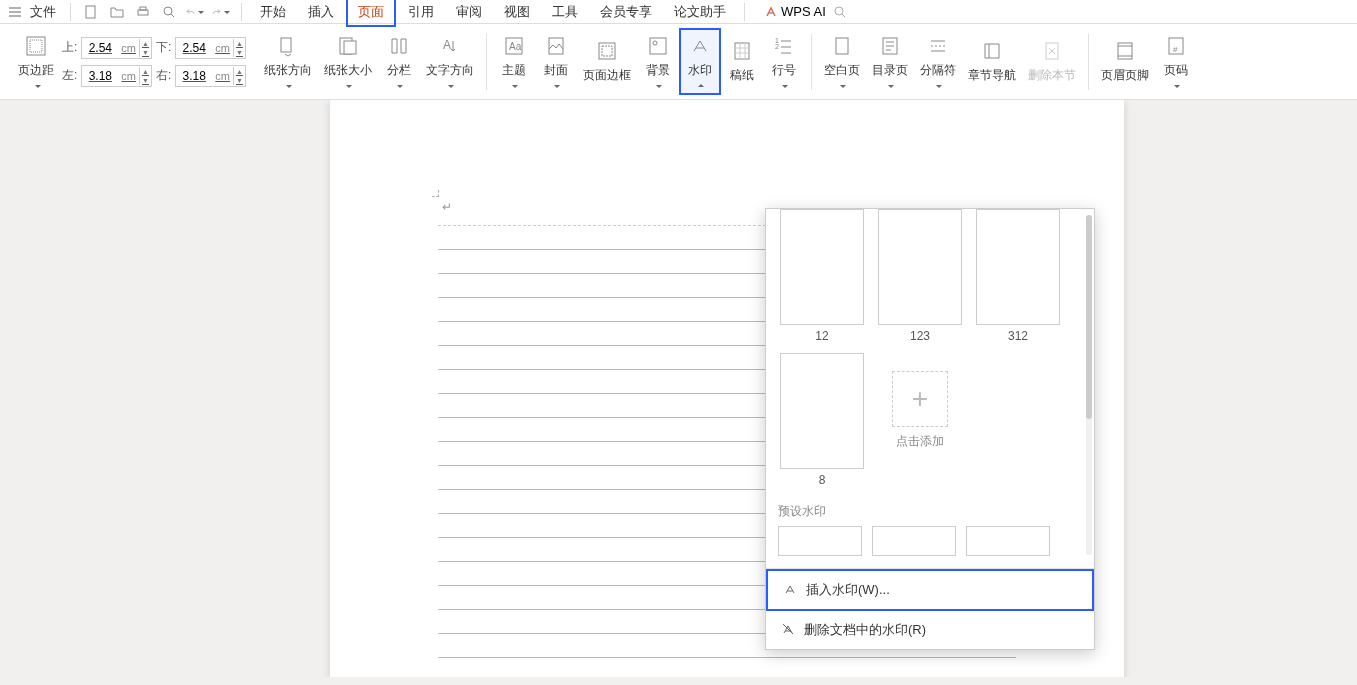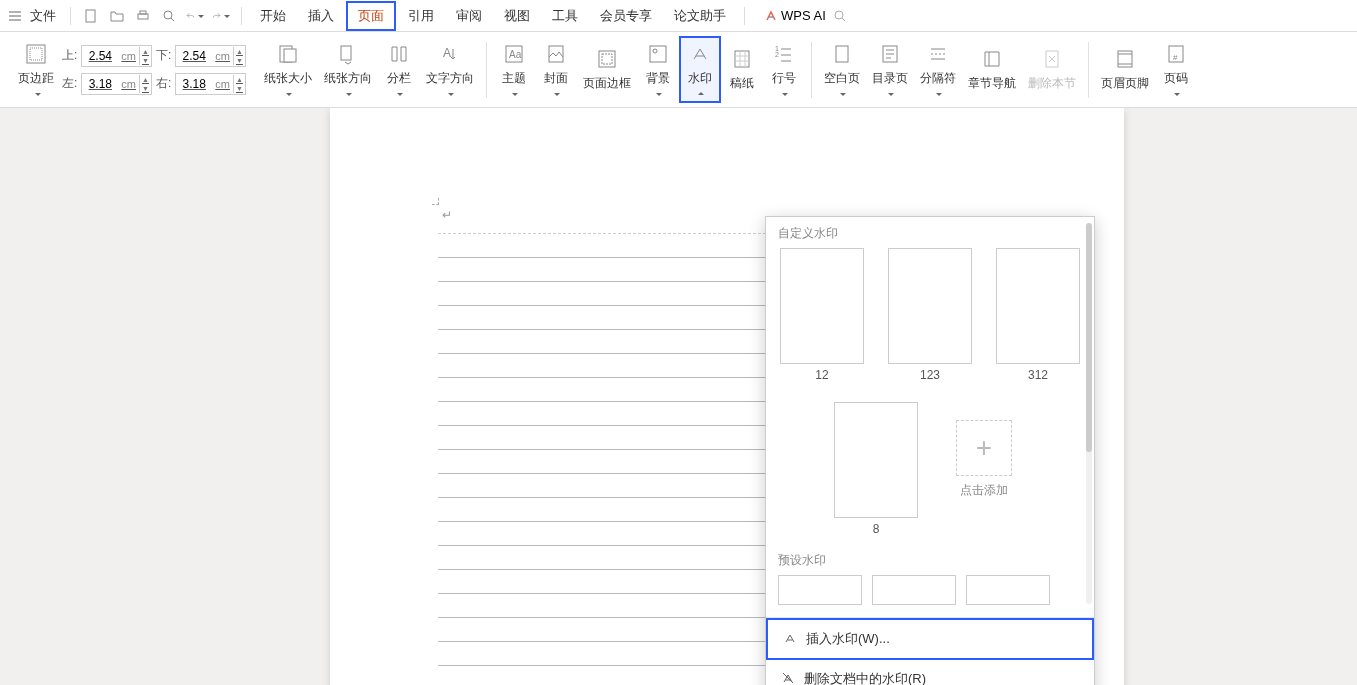--- a/index.html
+++ b/index.html
@@ -1,18 +1,18 @@
 <!DOCTYPE html>
 <html><head>
 <meta charset="utf-8">
 <style>
 * { margin: 0; padding: 0; box-sizing: border-box; font-family: "Microsoft YaHei", sans-serif; }
 body { background: #f2f0ee; width: 1357px; height: 685px; overflow: hidden; }
 
-.menubar { display: flex; align-items: center; height: 32px; background: #fff; border-bottom: 1px solid #ddd; padding: 0 8px; gap: 2px; }
+.menubar { display: flex; align-items: center; height: 24px; background: #fff; border-bottom: 1px solid #ddd; padding: 0 8px; gap: 2px; }
 .menubar .hamburger-icon { width: 14px; display: inline-block; }
 .menubar .file-btn { font-size: 13px; padding: 2px 6px; color: #333; cursor: pointer; }
 .menubar .sep { width: 1px; height: 18px; background: #ddd; margin: 0 6px; }
 .menubar .quick-icon { width: 18px; height: 18px; display: flex; align-items: center; justify-content: center; color: #666; cursor: pointer; margin: 0 3px; }
 .menubar .tab { font-size: 13px; padding: 4px 10px; color: #333; cursor: pointer; }
 .menubar .tab.active { border: 2px solid #2b5cff; color: #c2410c; }
 .menubar .wps-ai { display: flex; align-items: center; gap: 4px; font-size: 13px; margin-left: 12px; }
 .menubar .wps-ai .ai-logo { width: 12px; height: 12px; }
 
 .ribbon { display: flex; align-items: center; height: 76px; background: #fff; border-bottom: 1px solid #ddd; padding: 0 6px; }
@@ -34,21 +34,21 @@
 
 .canvas { position: relative; width: 100%; height: calc(100% - 108px); overflow: hidden; }
 .page { position: absolute; left: 330px; top: 0; width: 794px; height: 1123px; background: #fff; box-shadow: 0 2px 8px rgba(0,0,0,0.15); }
 .page .margin-mark { position: absolute; left: 108px; top: 96px; right: 108px; bottom: 96px; }
 .page .margin-mark::before { content: ""; position: absolute; left: -6px; top: -6px; width: 6px; height: 6px; border-right: 1px dashed #aaa; border-bottom: 1px dashed #aaa; }
 .page .line { border-bottom: 1px solid #b8b8b8; height: 24px; }
 .page .cursor-para { position: absolute; left: 112px; top: 100px; font-size: 12px; color: #999; }
 
 .dropdown { position: absolute; left: 765px; top: 108px; width: 330px; background: #fff; border: 1px solid #ccc; box-shadow: 0 4px 16px rgba(0,0,0,0.2); z-index: 100; }
 .dropdown .section-title { font-size: 12px; color: #888; padding: 8px 12px 6px; }
-.dropdown .thumb-grid { display: flex; flex-wrap: wrap; gap: 20px; padding: 0 12px 8px; justify-content: center; }
+.dropdown .thumb-grid { display: flex; flex-wrap: wrap; gap: 10px; padding: 0 12px 8px; }
 .dropdown .thumb-item { display: flex; flex-direction: column; align-items: center; gap: 4px; width: 88px; cursor: pointer; }
 .dropdown .thumb { width: 84px; height: 116px; border: 1px solid #ccc; background: #fff; display: flex; align-items: center; justify-content: center; }
 .dropdown .thumb.img-thumb { position: relative; }
 .dropdown .thumb.img-thumb .pattern { width: 50px; height: 50px; background: repeating-linear-gradient(45deg, #0a3, #0a3 3px, #014 3px, #014 6px); }
 .dropdown .thumb-label { font-size: 12px; color: #555; text-align: center; white-space: nowrap; overflow: hidden; text-overflow: ellipsis; max-width: 90px; }
 .dropdown .thumb.add { border: 1px dashed #ccc; width: 56px; height: 56px; margin-top: 18px; }
 .dropdown .add-wrap { display: flex; flex-direction: column; align-items: center; gap: 6px; width: 88px; }
 .dropdown .add-label { font-size: 12px; color: #888; }
 .dropdown .plus { font-size: 28px; color: #bbb; line-height: 1; }
 .dropdown .divider { border-top: 1px solid #e5e5e5; margin-top: 4px; }
@@ -182,34 +182,34 @@
               <span>▼</span>
             </div>
           </div>
       </div>
     </div>
   </div>
   <div class="group">
     <div class="r-btn caret-down">
         <span class="icon-box">
           <svg width="22" height="22" viewBox="0 0 22 22">
+            <rect x="4" y="3" width="10" height="14" fill="none" stroke="#888"></rect>
+            <path d="M8 19l3 2 3-2" fill="none" stroke="#888"></path>
+          </svg>
+        </span>
+        <span>纸张方向</span>
+      </div>
+    <div class="r-btn caret-down">
+        <span class="icon-box">
+          <svg width="22" height="22" viewBox="0 0 22 22">
             <rect x="3" y="3" width="12" height="16" fill="none" stroke="#888"></rect>
             <rect x="7" y="6" width="12" height="13" fill="#fff" stroke="#888"></rect>
           </svg>
         </span>
         <span>纸张大小</span>
-      </div>
-    <div class="r-btn caret-down">
-        <span class="icon-box">
-          <svg width="22" height="22" viewBox="0 0 22 22">
-            <rect x="4" y="3" width="10" height="14" fill="none" stroke="#888"></rect>
-            <path d="M8 19l3 2 3-2" fill="none" stroke="#888"></path>
-          </svg>
-        </span>
-        <span>纸张方向</span>
       </div>
     <div class="r-btn caret-down">
         <span class="icon-box">
           <svg width="22" height="22" viewBox="0 0 22 22">
             <path d="M4 4h5v14H4zM13 4h5v14h-5z" fill="none" stroke="#888"></path>
           </svg>
         </span>
         <span>分栏</span>
       </div>
     <div class="r-btn caret-down">
@@ -382,21 +382,20 @@
       <div class="line"></div>
         <div class="line"></div>
         <div class="line"></div>
     </div>
   </div>
 
   <div class="dropdown">
     <div class="scrollbar">
         <div class="thumbbar"></div>
       </div>
-    <div class="section-title">自定义水印</div>
     <div class="thumb-grid">
       <div class="thumb-item">
           <div class="thumb"></div>
           <span class="thumb-label">12</span>
         </div>
       <div class="thumb-item">
           <div class="thumb"></div>
           <span class="thumb-label">123</span>
         </div>
       <div class="thumb-item">

